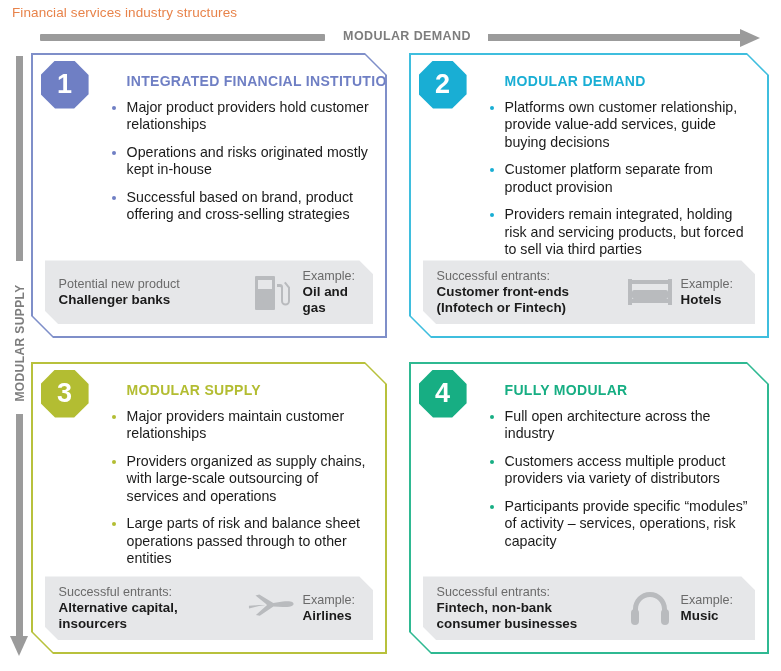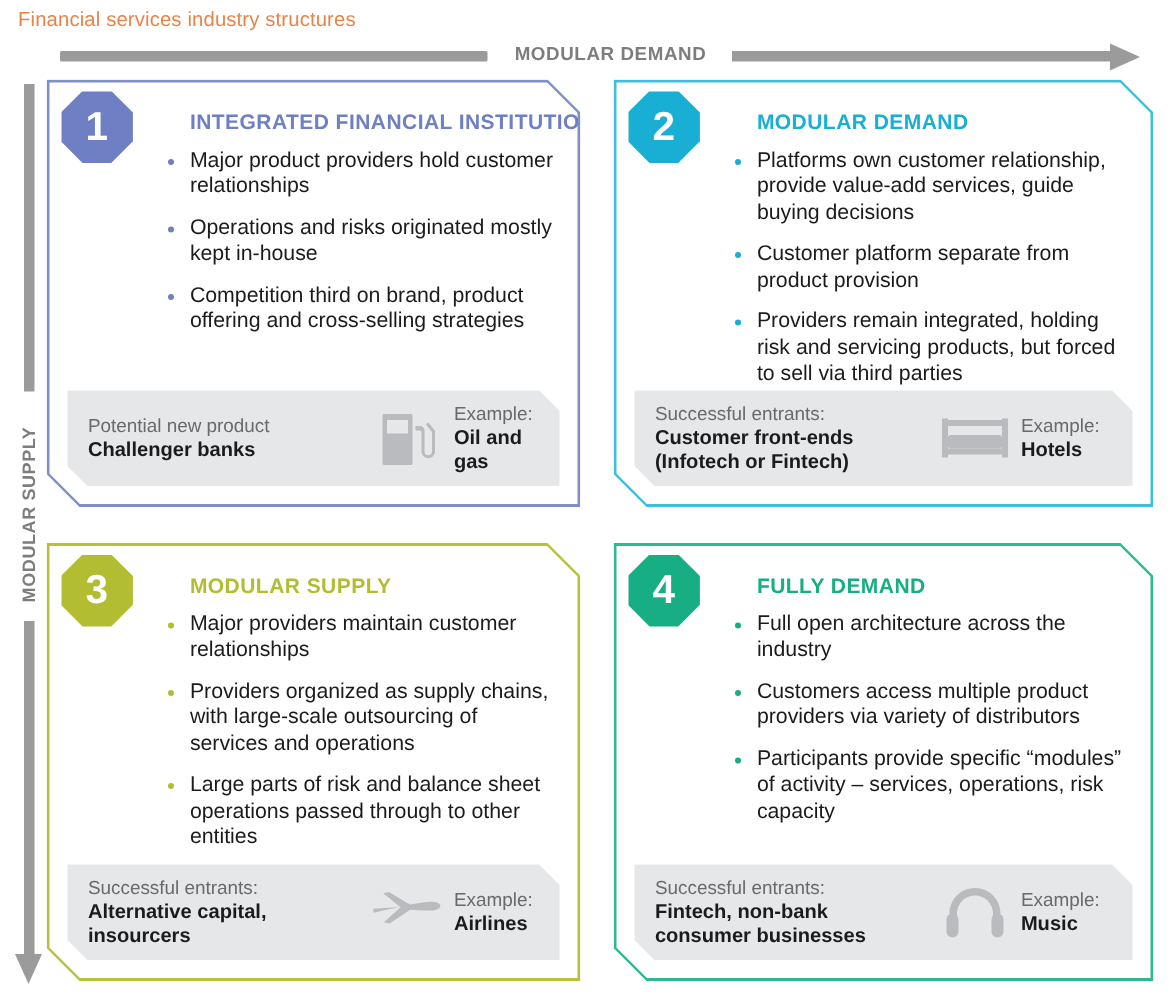--- a/index.html
+++ b/index.html
@@ -166,21 +166,21 @@
     <div class="head-b"></div>
   </div>
 
   <div class="card q1" id="card0" style="background: rgb(127, 143, 201);">
     <div class="card-inner">
       <div class="badge" id="badge0" style="background: rgb(111, 127, 196);">1</div>
       <div class="card-head" id="head0" style="color: rgb(111, 127, 196);">INTEGRATED FINANCIAL INSTITUTIONS</div>
       <ul class="bullets">
         <li>Major product providers hold customer relationships</li>
         <li>Operations and risks originated mostly kept in-house</li>
-        <li>Competition third on brand, product offering and cross-selling strategies</li>
+        <li>Successful based on brand, product offering and cross-selling strategies</li>
       </ul>
       <div class="strip">
         <div class="strip-left">
           <span class="strip-kicker">Potential new product</span>
           <span class="strip-value">Challenger banks</span>
         </div>
         <div class="strip-icon">
           <svg class="ico" width="38" height="40" viewBox="0 0 38 40" aria-hidden="true">
             <rect x="2" y="4" width="20" height="34" rx="1"></rect>
             <rect x="5" y="8" width="14" height="9" fill="#e6e7e9"></rect>
@@ -250,21 +250,21 @@
           <span class="strip-kicker">Example:</span>
           <span class="strip-value">Airlines</span>
         </div>
       </div>
     </div>
   </div>
 
   <div class="card q4" id="card3" style="background: rgb(47, 185, 146);">
     <div class="card-inner">
       <div class="badge" id="badge3" style="background: rgb(23, 174, 131);">4</div>
-      <div class="card-head" id="head3" style="color: rgb(23, 174, 131);">FULLY DEMAND</div>
+      <div class="card-head" id="head3" style="color: rgb(23, 174, 131);">FULLY MODULAR</div>
       <ul class="bullets">
         <li>Full open architecture across the industry</li>
         <li>Customers access multiple product providers via variety of distributors</li>
         <li>Participants provide specific “modules” of activity – services, operations, risk capacity</li>
       </ul>
       <div class="strip">
         <div class="strip-left">
           <span class="strip-kicker">Successful entrants:</span>
           <span class="strip-value">Fintech, non-bank consumer businesses</span>
         </div>

